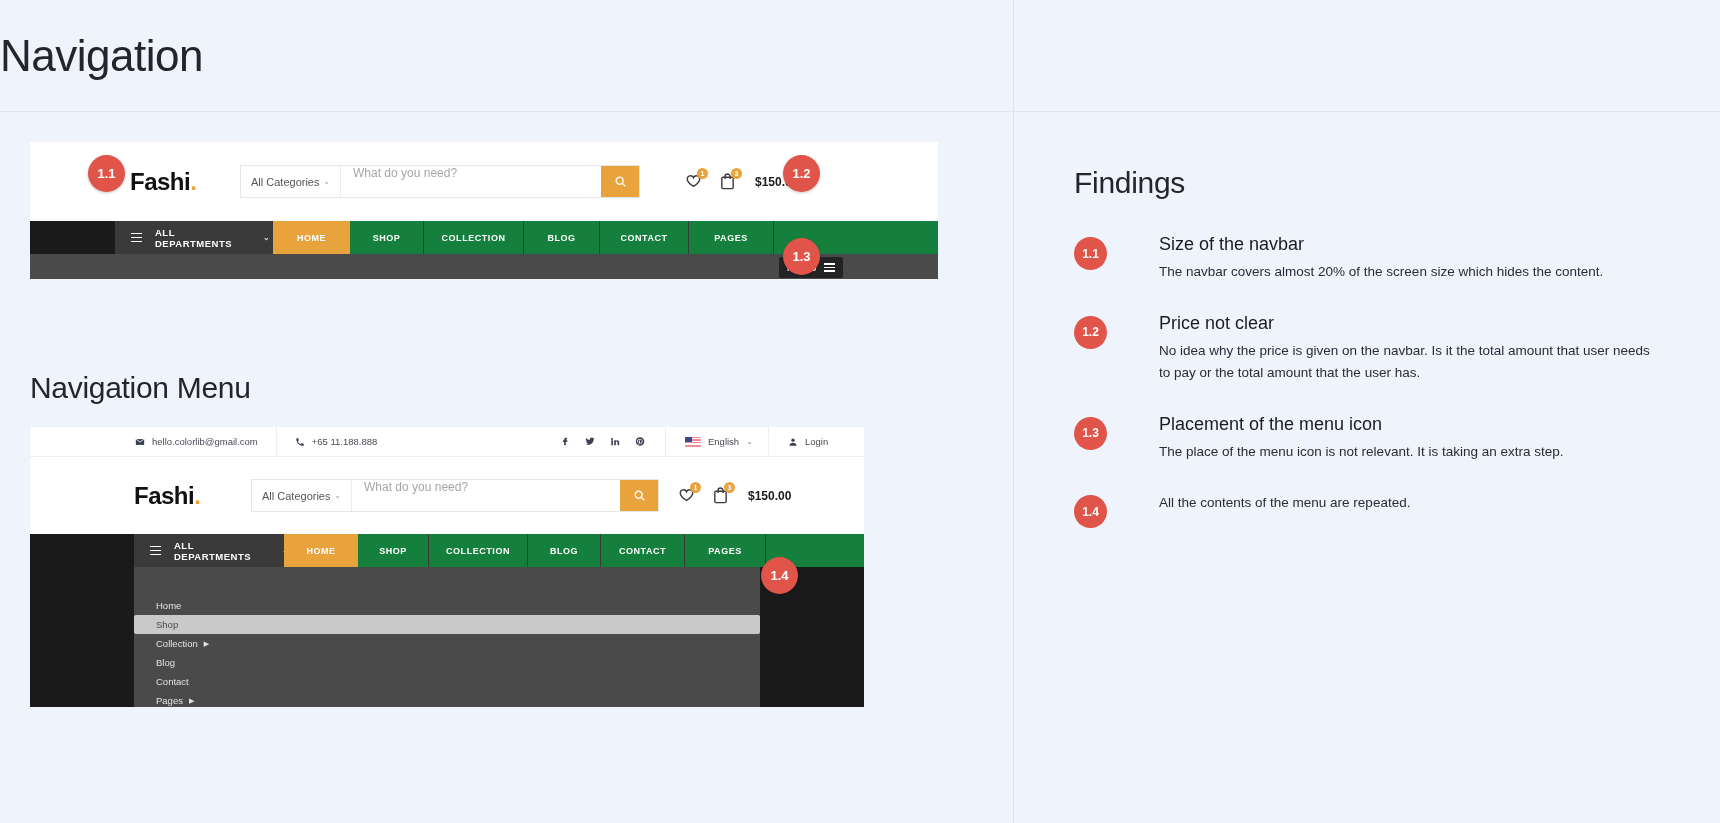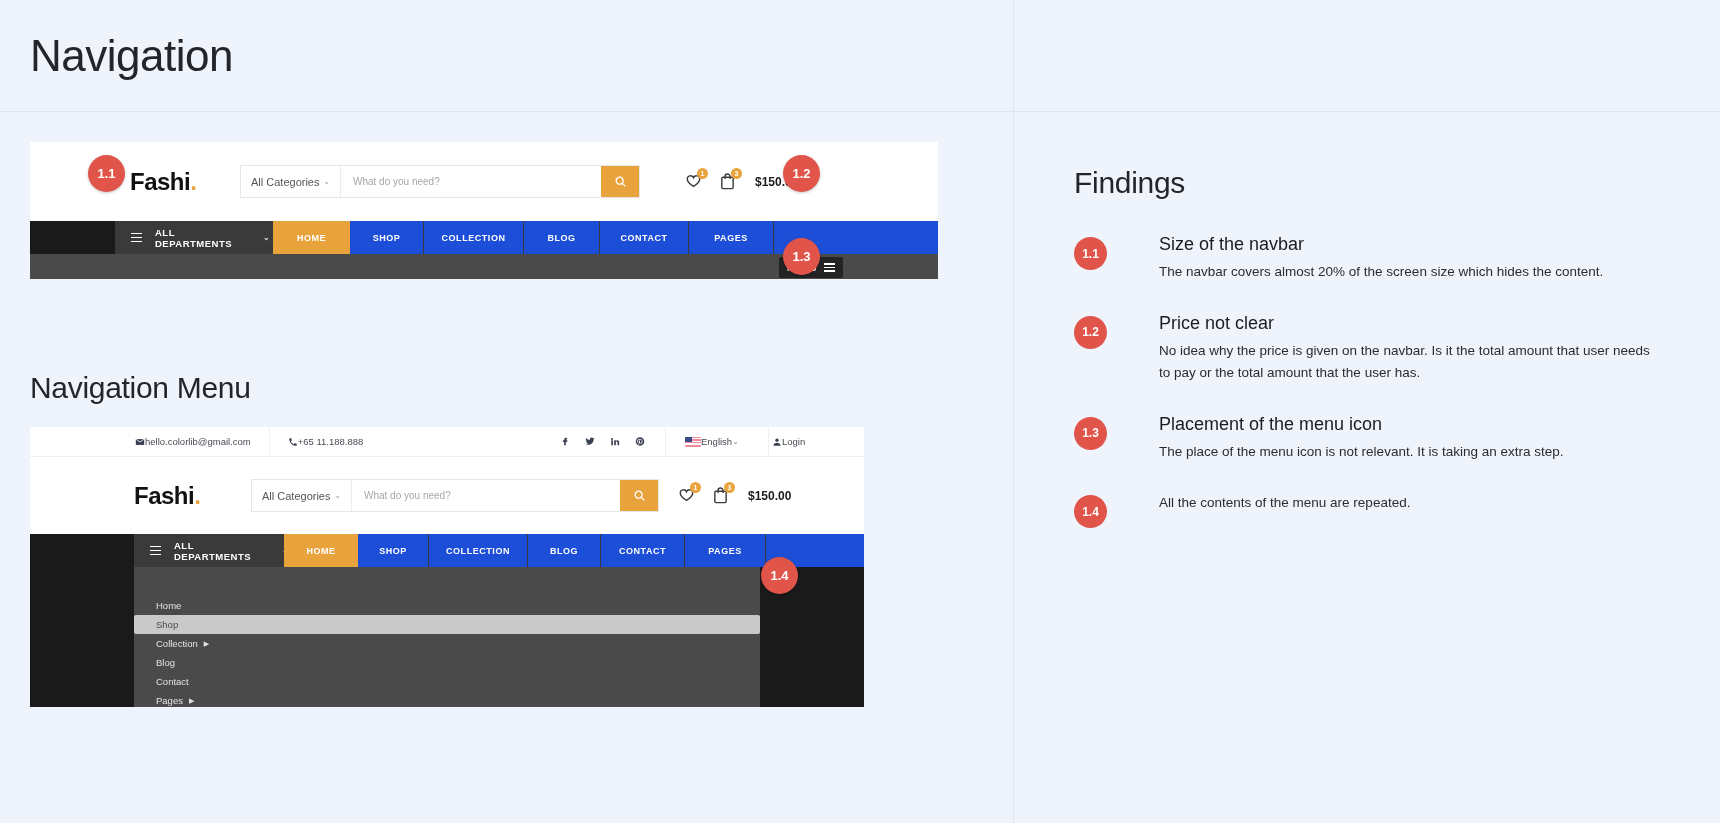--- a/index.html
+++ b/index.html
@@ -14,21 +14,21 @@
   }
 
   
   #page-header{
     position:absolute; left:0; top:0; width:1013px; height:112px;
     border-bottom:1px solid #dfe6f3;
     display:flex; align-items:center;
   }
   #page-header .title{
     font-size:44px; font-weight:400; letter-spacing:-0.5px;
-    margin-left:30px; color:#24252a;
+    color:#24252a;
   }
   #header-right{
     position:absolute; left:1013px; top:0; width:707px; height:112px;
     border-bottom:1px solid #dfe6f3; border-left:1px solid #dbe4f4;
   }
   #vdivider{
     position:absolute; left:1013px; top:112px; width:1px; height:711px;
     background:#dbe4f4;
   }
 
@@ -61,22 +61,22 @@
   .searchbar{
     position:absolute; display:flex; align-items:stretch; height:33px;
     border:1px solid #e6e6e6; background:#fff;
   }
   .cat-select{
     width:100px; display:flex; align-items:center; justify-content:space-between;
     padding:0 10px; font-size:11px; color:#555; border-right:1px solid #ececec;
   }
   .cat-select .chev{ font-size:8px; color:#9a9a9a; }
   .search-input{
-    width:260px; display:flex; align-items:center; padding:0 12px;
-    font-size:10px; color:#a6a6a6;
+    width:260px; display:flex; padding:0 12px;
+    font-size:12px; color:#a6a6a6;
   }
   .search-btn{
     width:38px; background:#e8a33d; display:flex; align-items:center;
     justify-content:center; color:#fff;
   }
   .search-btn svg{ width:13px; height:13px; }
 
   .head-actions{
     position:absolute; display:flex; align-items:center; gap:17px;
   }
@@ -84,21 +84,21 @@
   .act-ico svg{ width:17px; height:17px; display:block; }
   .badge{
     position:absolute; top:-5px; right:-6px; min-width:11px; height:11px;
     border-radius:50%; background:#e8a33d; color:#fff; font-size:7px;
     display:flex; align-items:center; justify-content:center; font-weight:700;
     padding:0 2px; line-height:1;
   }
   .price{ font-size:12px; font-weight:700; color:#1b1b1b; margin-left:2px; }
 
   
-  .navstrip{ background:#1d4ed8; display:flex; height:33px; position:relative; }
+  .navstrip{ background:#15803d; display:flex; height:33px; position:relative; }
   .nav-left-pad{ background:#1a1a1a; }
   .dept{
     background:#3a3a3a; display:flex; align-items:center; gap:13px;
     padding:0 16px; color:#fff; font-size:9.5px; font-weight:600;
     letter-spacing:0.5px;
   }
   .dept .burger{ display:flex; flex-direction:column; gap:2.4px; }
   .dept .burger i{ display:block; width:11px; height:1.4px; background:#fff; }
   .dept .chev{ font-size:8px; margin-left:18px; color:#ddd; }
   .nav-item{
@@ -127,21 +127,21 @@
   }
   .drop-item.sel{ background:#c9c9c9; color:#4a4a4a; border-radius:2px; }
   .drop-item .arrow{ font-size:7px; }
 
   
   .util{
     background:#fff; height:30px; display:flex; align-items:center;
     position:relative; font-size:9.5px; color:#4a4a55;
     border-bottom:1px solid #f0f0f0;
   }
-  .util .grp{ display:flex; align-items:center; }
+  .util .grp{ display:flex; align-items:center; gap:7px; }
   .util .sep{ width:1px; height:30px; background:#efefef; }
   .util svg{ width:10px; height:10px; display:block; }
   .socials{ display:flex; align-items:center; gap:15px; color:#3a3f52; }
   .socials svg{ width:10px; height:11px; }
   .flag{
     width:16px; height:10px; border-radius:1px; overflow:hidden;
     background:#f08a9b; display:block; position:relative;
   }
   .flag .canton{ position:absolute; left:0; top:0; width:7px; height:5px; background:#3c4a8a; }
   .flag .stripe{ position:absolute; left:0; width:100%; height:1.4px; background:#fff; }
@@ -313,21 +313,21 @@
         <span class="flag">
           <span class="stripe" style="top:1.6px;"></span>
           <span class="stripe" style="top:4.2px;"></span>
           <span class="stripe" style="top:6.8px;"></span>
           <span class="canton"></span>
         </span>
         <span>English</span>
         <span class="chev" style="font-size:8px;color:#8a8a96;">⌄</span>
       </div>
       <div class="sep" style="position:absolute; left:738px;"></div>
-      <div class="grp" style="position:absolute; left:742px;">
+      <div class="grp" style="position:absolute; left:758px;">
         <svg viewBox="0 0 24 24" fill="#3a3f52">
             <circle cx="12" cy="7.5" r="4"></circle>
             <path d="M3.5 21c0-4.7 3.8-7 8.5-7s8.5 2.3 8.5 7z"></path>
           </svg>
         <span>Login</span>
       </div>
     </div>
 
     <div class="shop-head" style="height:77px;">
       <div class="logo" style="left:104px;">

